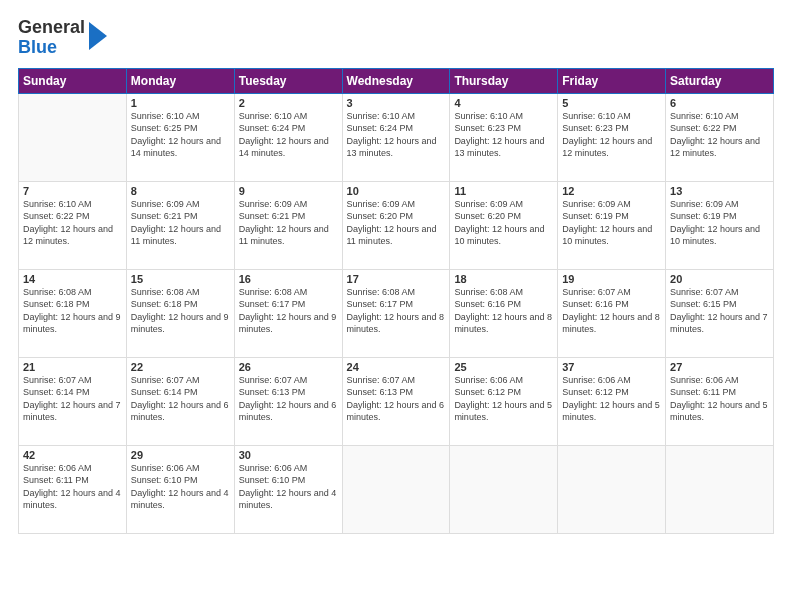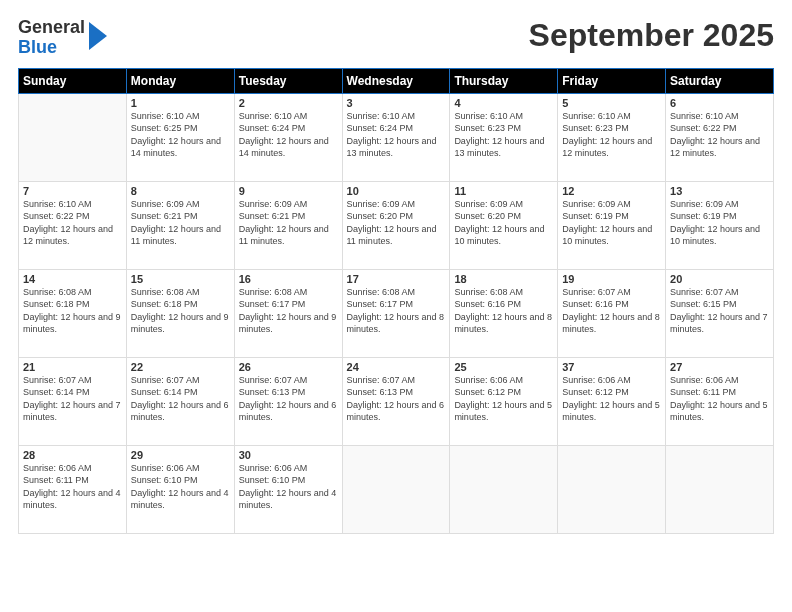--- a/index.html
+++ b/index.html
@@ -59,21 +59,21 @@
       color: #555;
     }
     .calendar {
       flex: 1;
       border: 1px solid #ccc;
       border-collapse: collapse;
       width: 100%;
       table-layout: fixed;
     }
     .calendar th {
-      background-color: #000000;
+      background-color: #701a75;
       color: #fff;
       font-size: 12px;
       font-weight: bold;
       padding: 5px 4px;
       text-align: left;
       border: 1px solid #1a6fc4;
     }
     .calendar td {
       vertical-align: top;
       border: 1px solid #ddd;
@@ -106,21 +106,20 @@
     <div class="logo">
       <div>
         <div class="logo-text">
           <span class="general">General</span>
           <span class="blue">Blue</span>
         </div>
       </div>
       <div class="logo-arrow"></div>
     </div>
     <div class="title-block">
-      <h1>September 2025</h1>
     </div>
   </div>
 
   <table class="calendar">
     <thead>
       <tr>
         <th>Sunday</th>
         <th>Monday</th>
         <th>Tuesday</th>
         <th>Wednesday</th>
@@ -296,21 +295,21 @@
           </td>
           <td>
             <span class="day-num">27</span>
             <div class="day-info" style="white-space: pre-wrap;">Sunrise: 6:06 AM
 Sunset: 6:11 PM
 Daylight: 12 hours and 5 minutes.</div>
           </td>
         </tr>
         <tr>
           <td>
-            <span class="day-num">28</span>
+            <span class="day-num">42</span>
             <div class="day-info" style="white-space: pre-wrap;">Sunrise: 6:06 AM
 Sunset: 6:11 PM
 Daylight: 12 hours and 4 minutes.</div>
           </td>
           <td>
             <span class="day-num">29</span>
             <div class="day-info" style="white-space: pre-wrap;">Sunrise: 6:06 AM
 Sunset: 6:10 PM
 Daylight: 12 hours and 4 minutes.</div>
           </td>

